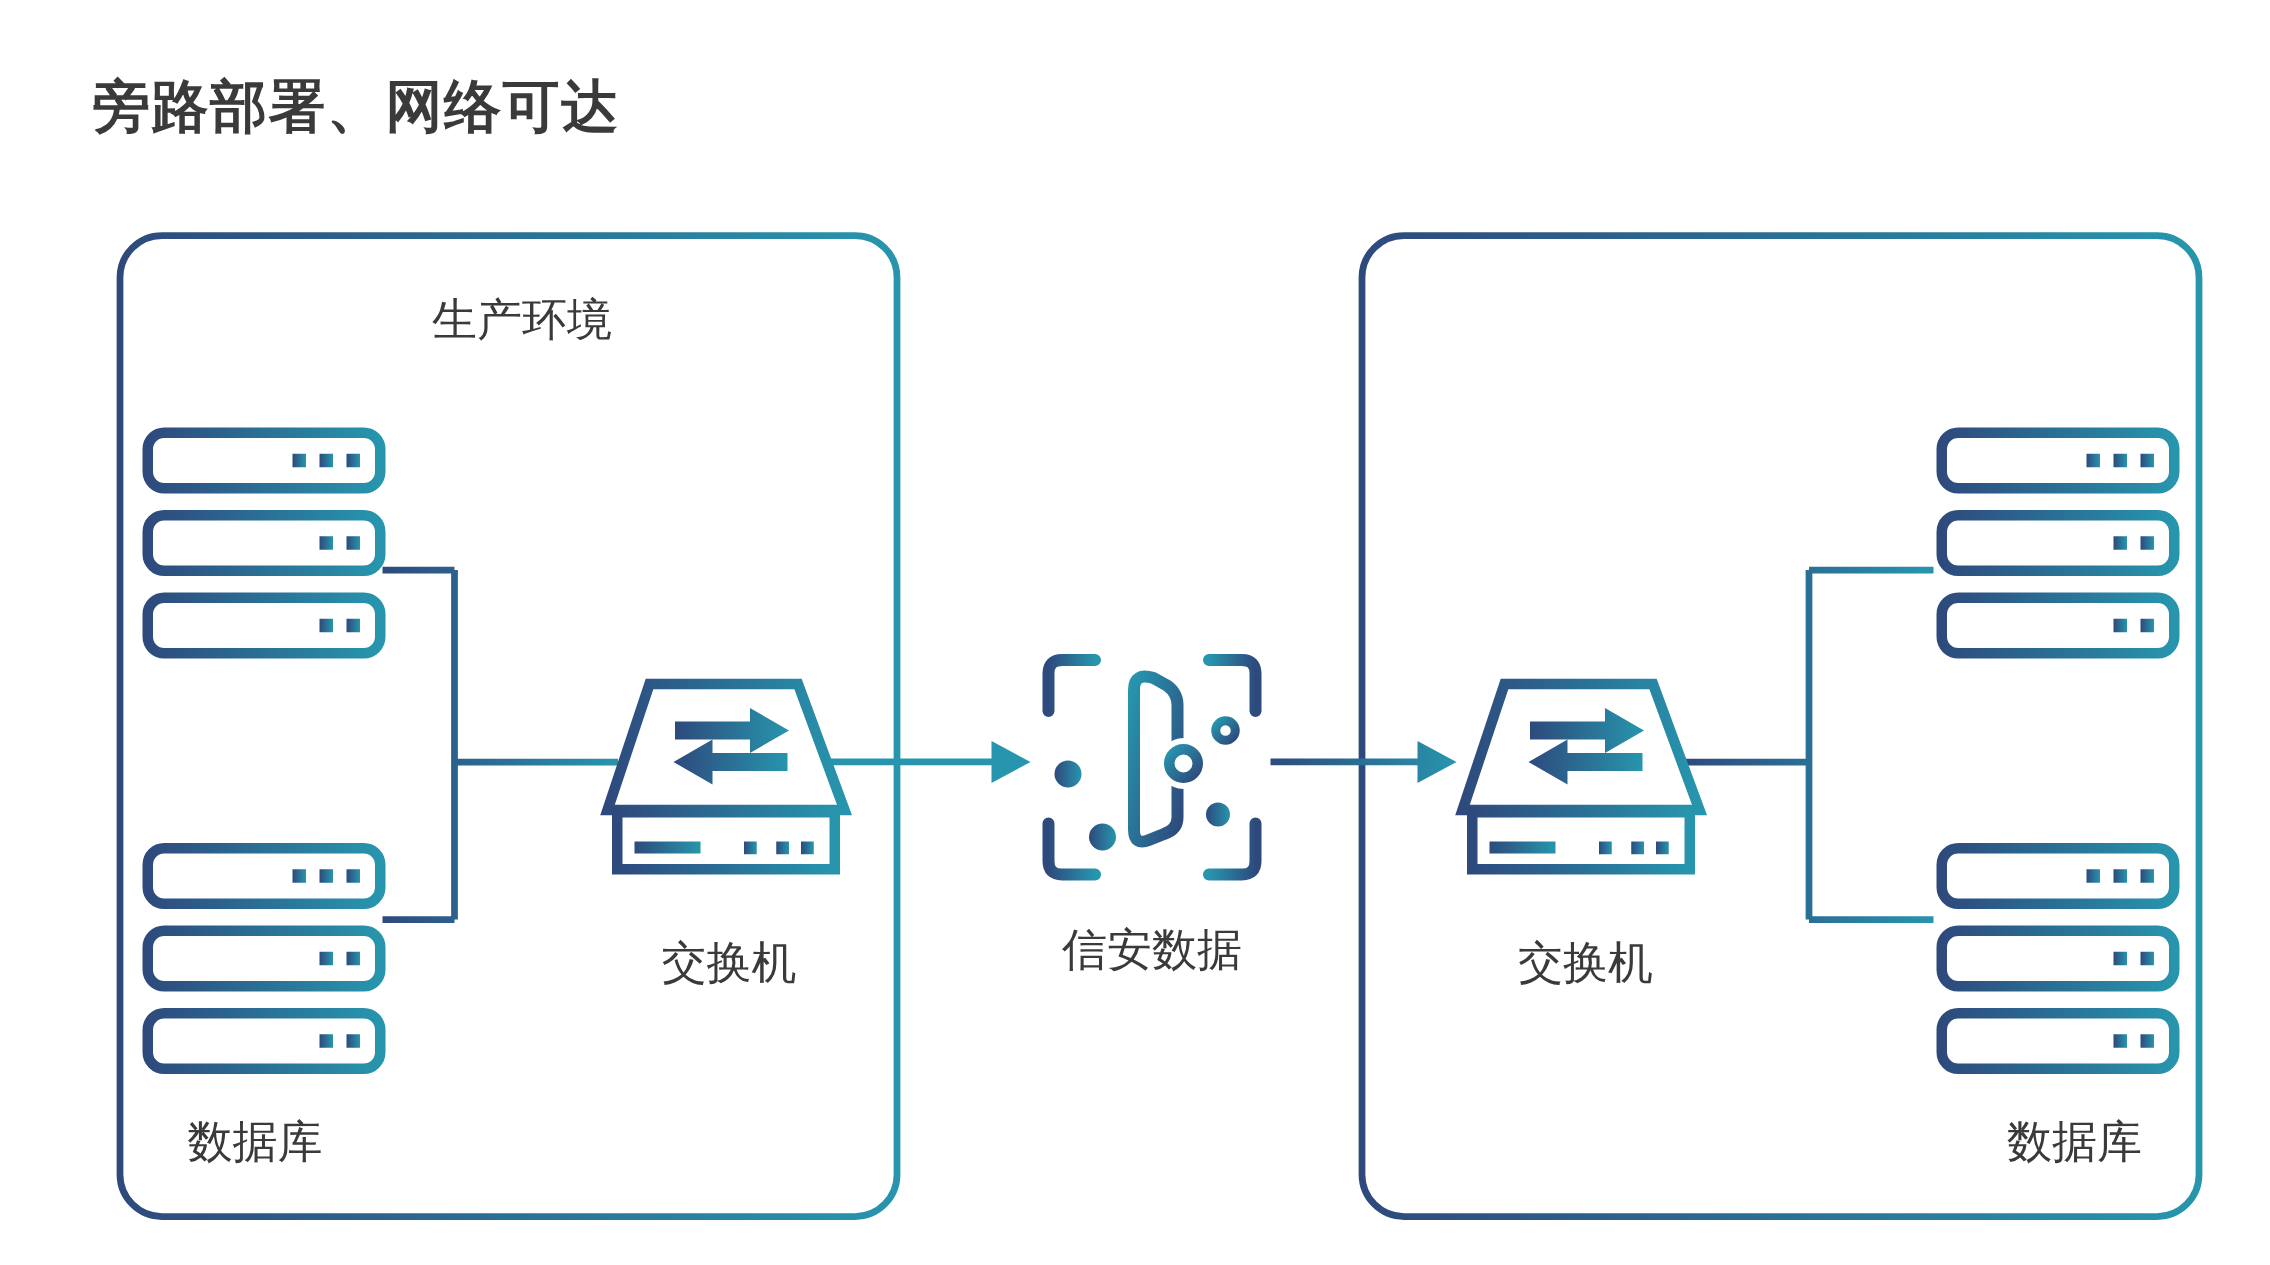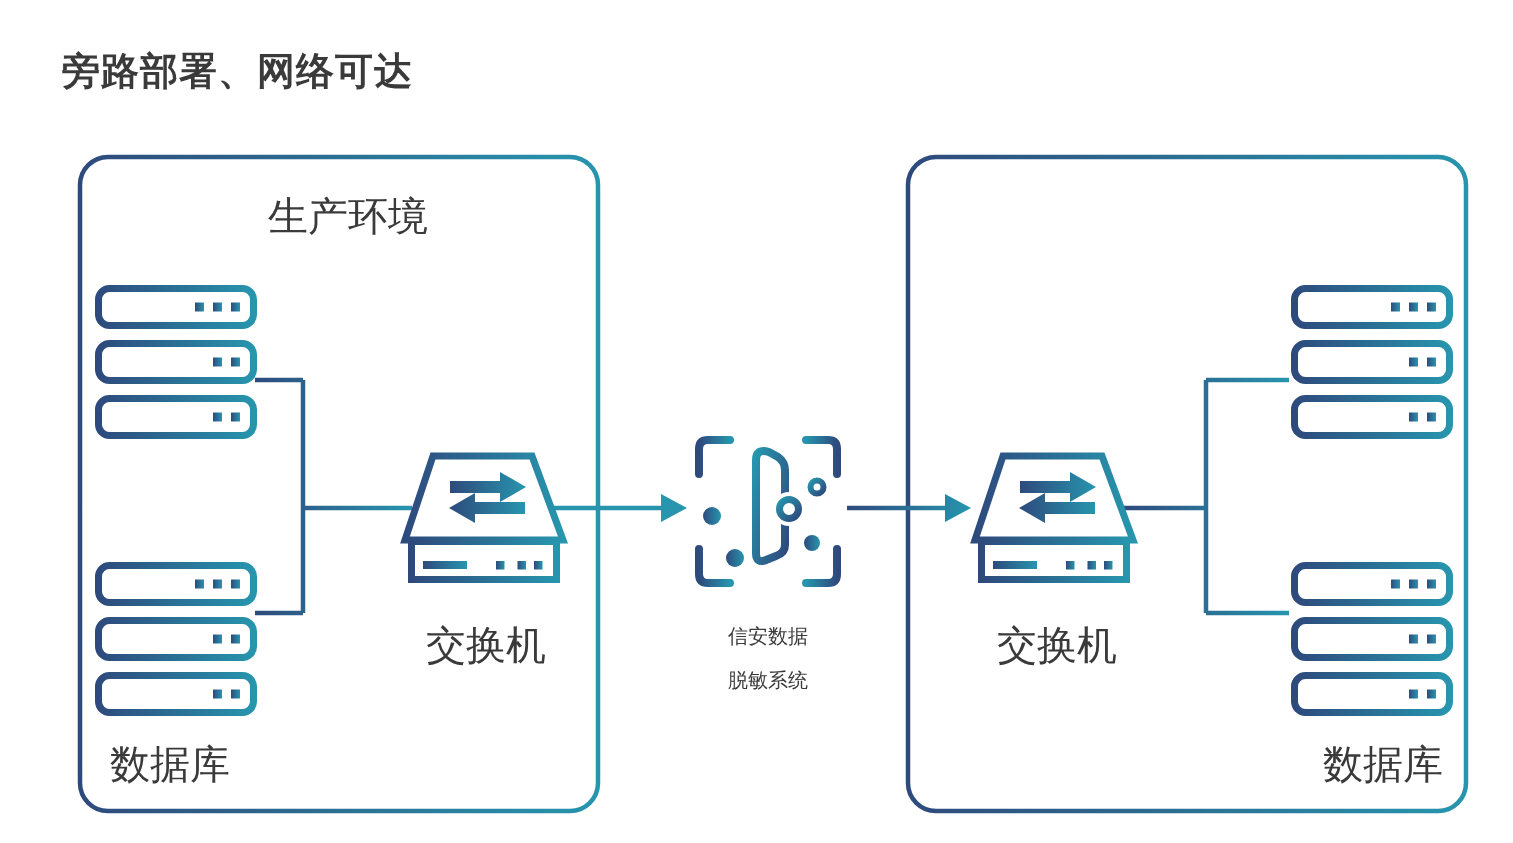--- a/index.html
+++ b/index.html
@@ -1,47 +1,47 @@
 <!DOCTYPE html>
 <html style="--navy: #2e4a7d; --teal: #2795ad; --ink: #3a3a3a; --bg: #ffffff;"><head>
 <meta charset="utf-8">
 <style>
   html,body{margin:0;padding:0;background:#fff;}
   .stage{
     position:relative;
     width:1513px;height:843px;
     background:var(--bg,#ffffff);
-    font-family:Liberation Sans, sans-serif;
+    font-family:Liberation Mono, monospace;
     overflow:hidden;
   }
   .diagram-svg{position:absolute;left:0;top:0;}
   .label{
     position:absolute;
     color:var(--ink,#3a3a3a);
     white-space:nowrap;
     transform:translateX(-50%);
     font-weight:500;
-    font-size:40px;
+    font-size:30px;
     line-height:36px;
   }
   .page-title{
     position:absolute;
     left:62px;top:46px;
     color:var(--ink,#3a3a3a);
     font-size:38px;
     font-weight:600;
     letter-spacing:1px;
     white-space:nowrap;
   }
   .masking-label{
     position:absolute;
     left:768px;top:614px;
     transform:translateX(-50%);
     color:var(--ink,#3a3a3a);
-    font-size:20px;
+    font-size:30px;
     font-weight:500;
     line-height:44px;
     text-align:center;
   }
   .masking-label span{display:block;}
   .box-outline{fill:none;stroke:url(#g);stroke-width:4.5;}
   .srv{fill:#fff;stroke:url(#g);stroke-width:7;}
   .connector{fill:none;stroke:url(#g);stroke-width:4.5;}
   .switch-shape{fill:#fff;stroke:url(#g);stroke-width:7;}
   .switch-arrow{fill:url(#g);}
@@ -194,16 +194,15 @@
   <div class="label" style="left:348px;top:198px;">生产环境</div>
 
   <div class="label" style="left:486px;top:627px;">交换机</div>
   <div class="label" style="left:1057px;top:627px;">交换机</div>
 
   <div class="label" style="left:170px;top:746px;">数据库</div>
   <div class="label" style="left:1383px;top:746px;">数据库</div>
 
   <div class="masking-label">
     <span>信安数据</span>
-    <span>脱敏系统</span>
   </div>
 
 </div>
 
 </body></html>

